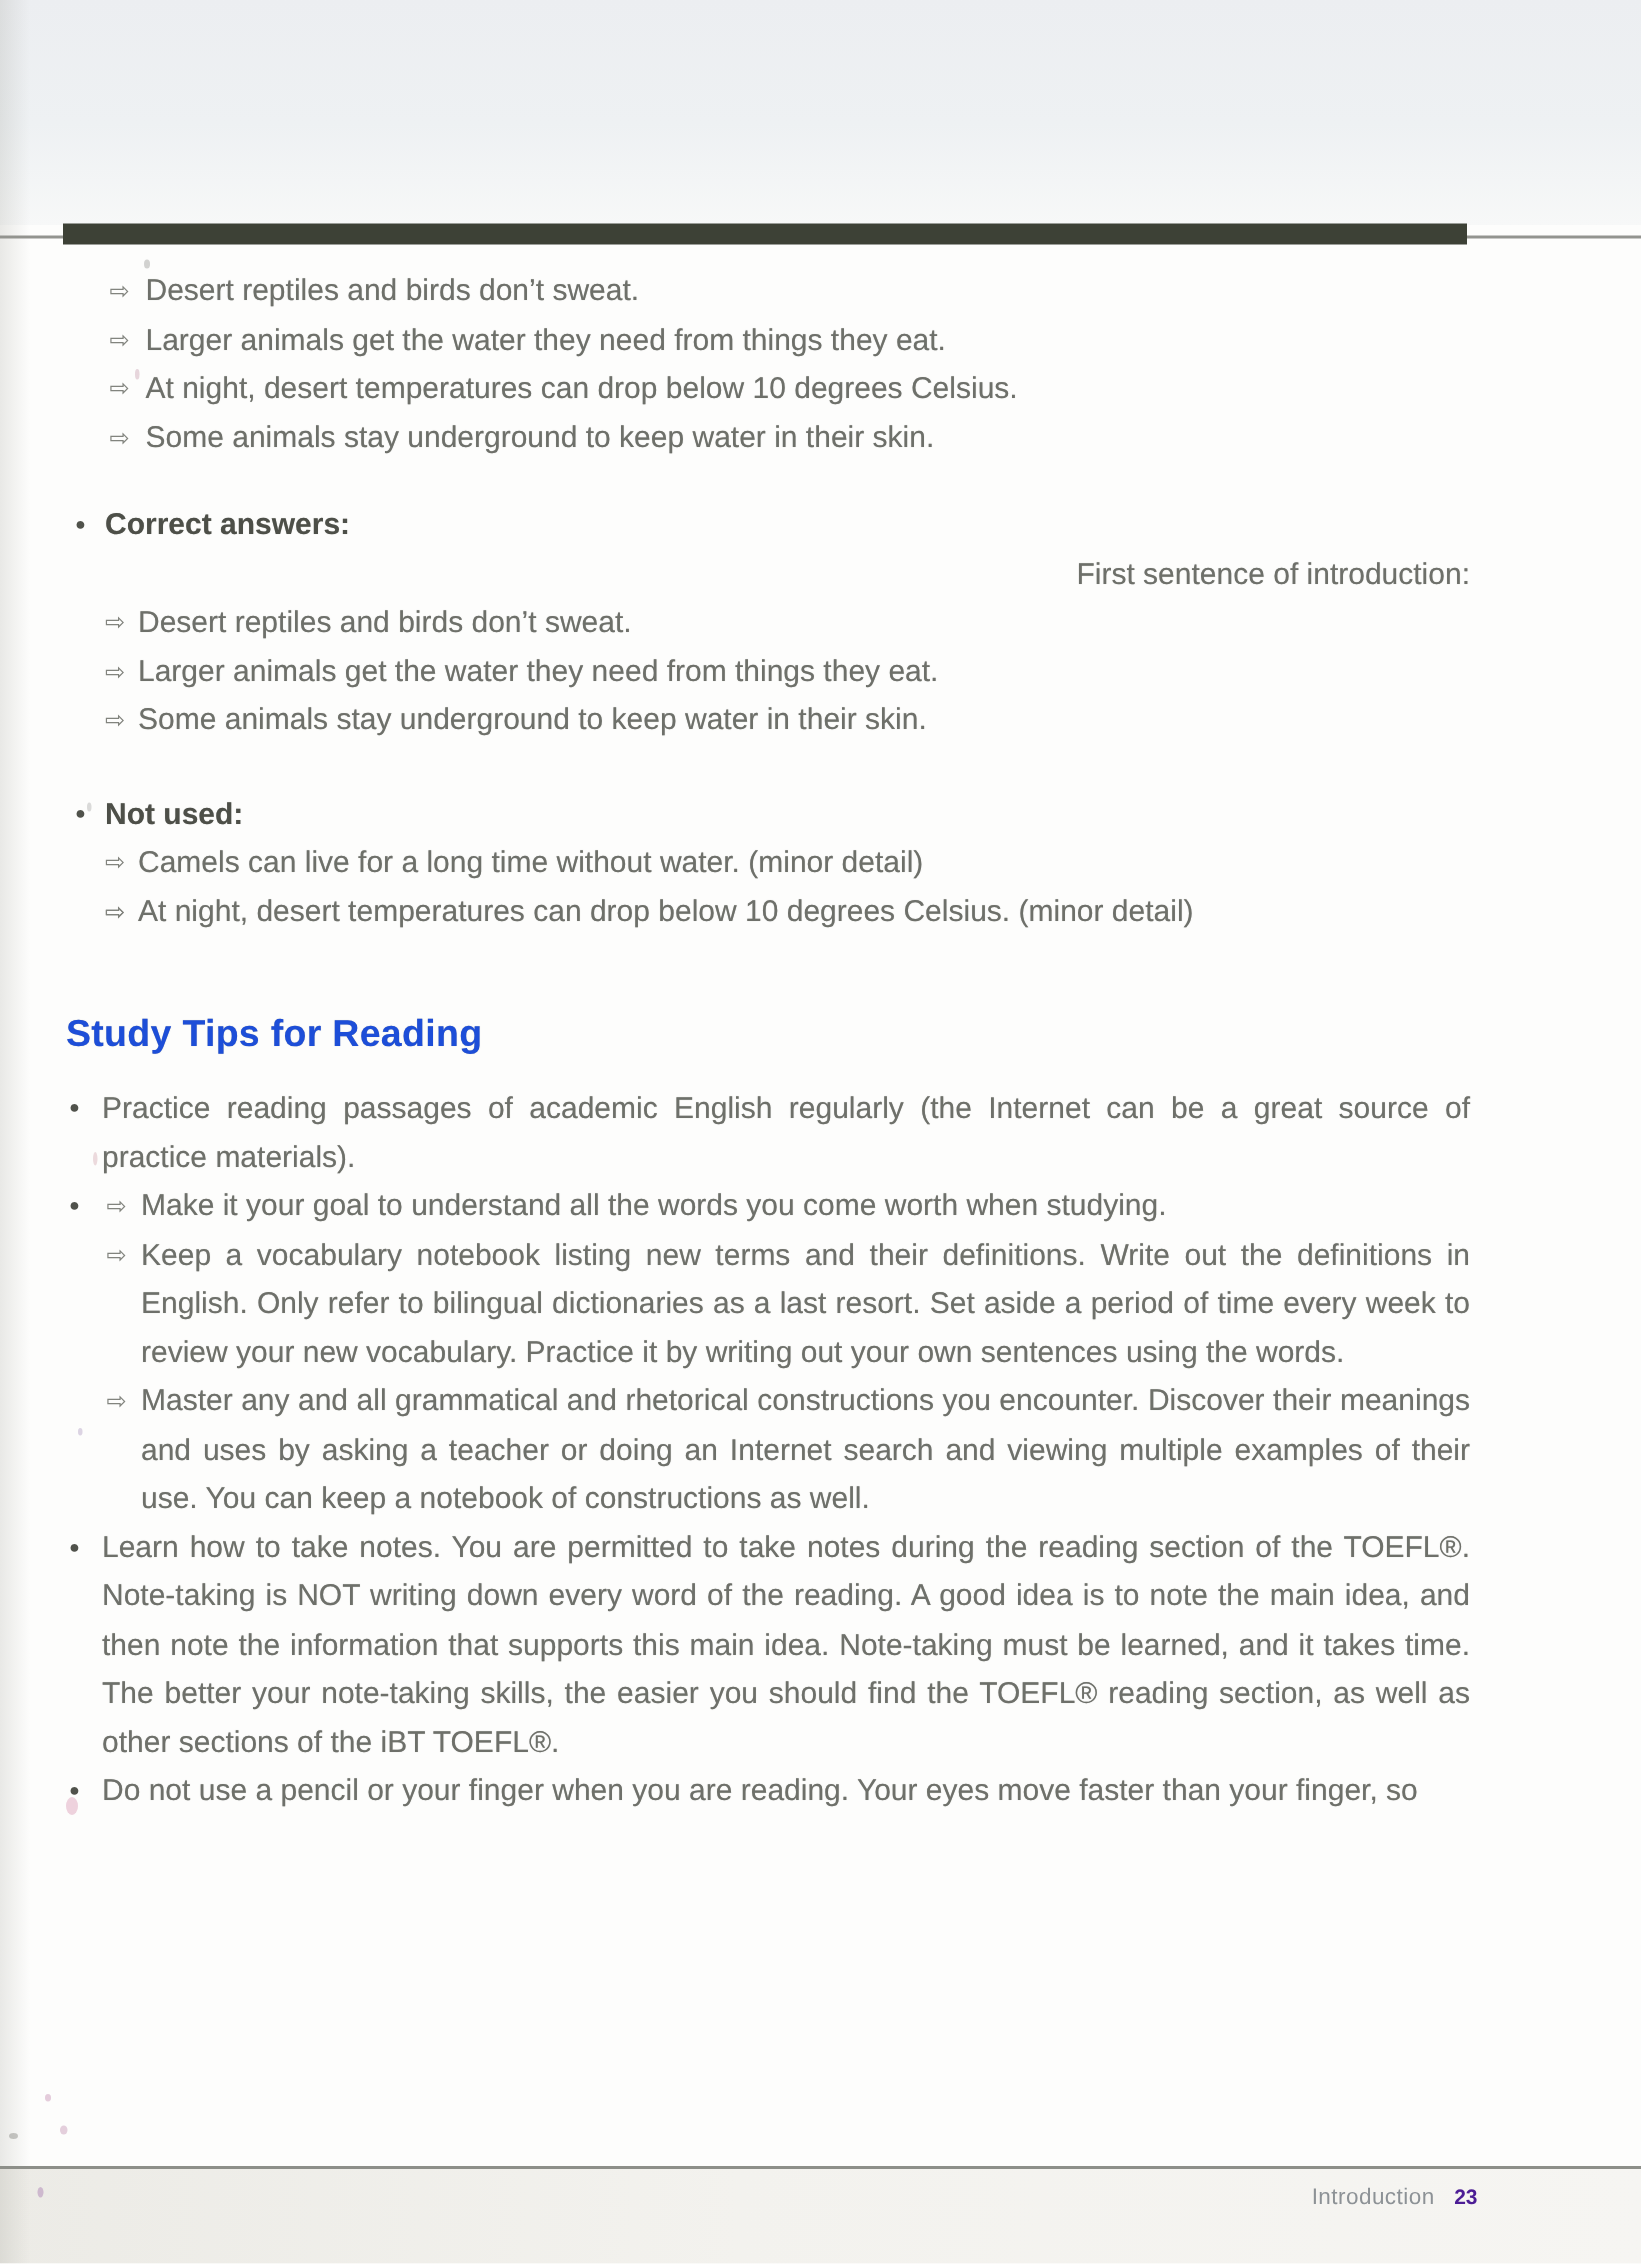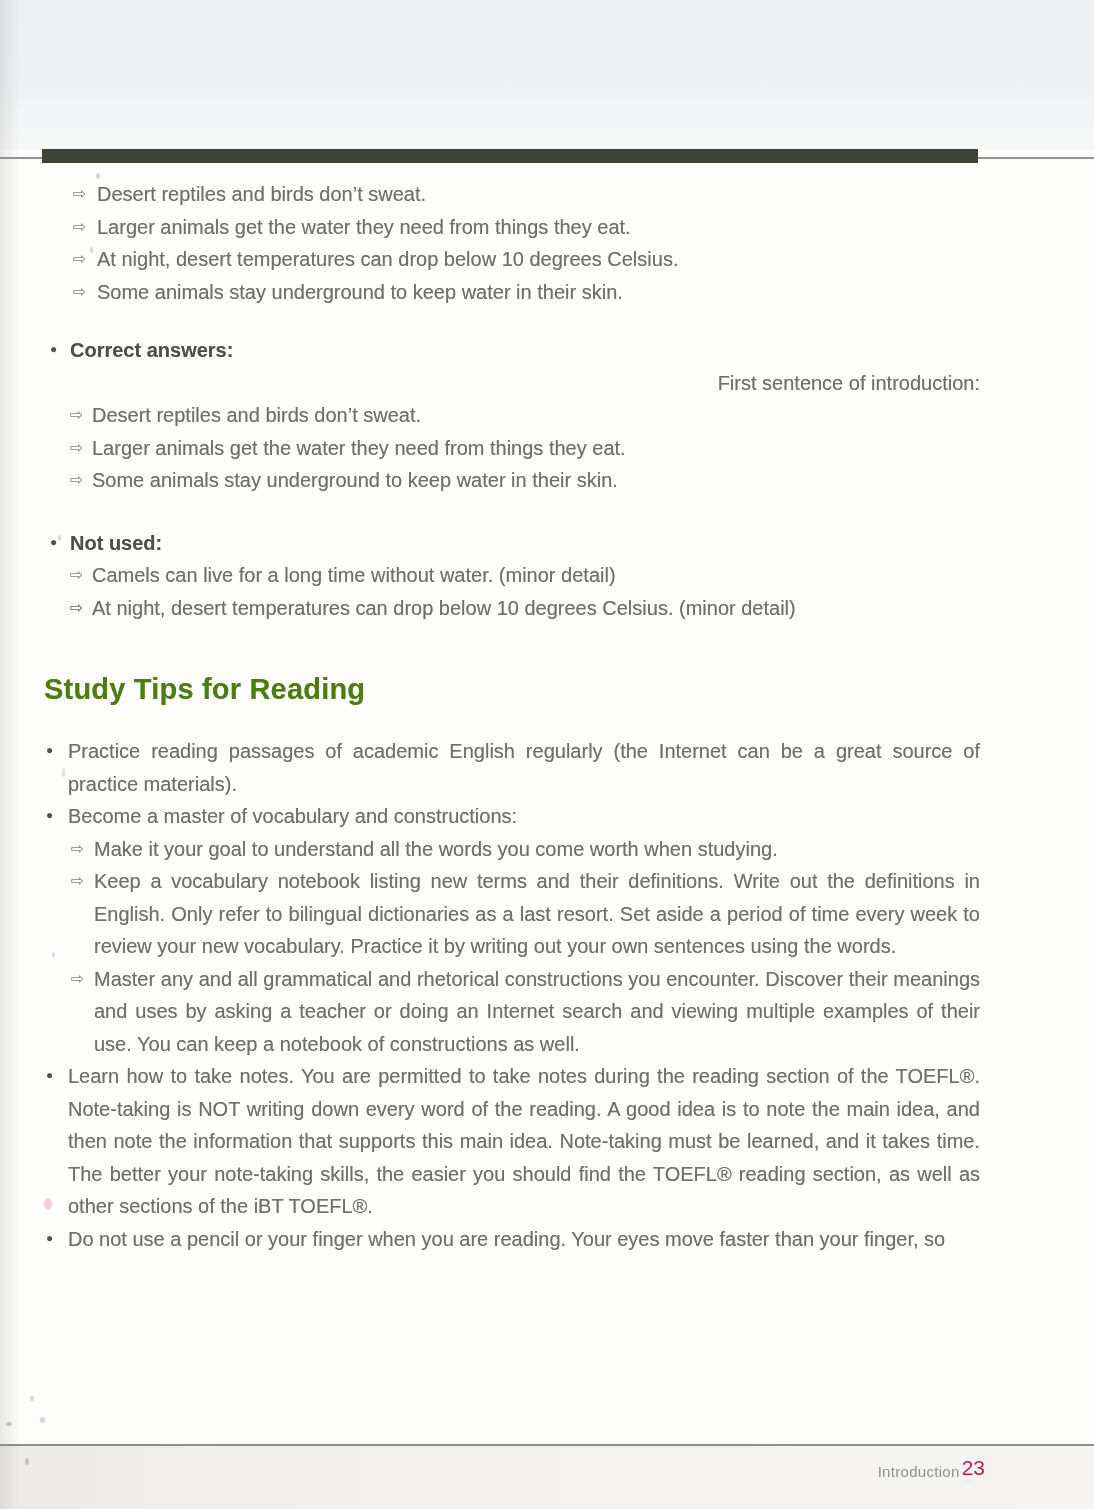--- a/index.html
+++ b/index.html
@@ -28,24 +28,24 @@
     background: linear-gradient(90deg, #ecebe6 0%, #f3f2ee 45%, #f6f5f2 100%);
   }
   
   .header-rule-left  { position: absolute; left: 0;    top: 157px; width: 44px;  height: 2px; background: #93948f; }
   .header-rule-right { position: absolute; left: 978px; top: 157px; width: 116px; height: 2px; background: #93948f; }
   .header-bar { position: absolute; left: 42px; top: 149px; width: 936px; height: 14px; }
   
   .footer-rule { position: absolute; left: 0; top: 1444px; width: 1094px; height: 2px; background: #8d8f89; }
   .footer-text {
     position: absolute; right: 109px; top: 1456px;
-    display: flex; align-items: flex-end; gap: 2px;
+    display: flex; align-items: flex-start; gap: 13px;
   }
   .footer-section { font-size: 15px; color: #8d9296; letter-spacing: 0.3px; }
-  .footer-page { font-size: 21px; font-weight: normal; color: #be185d; }
+  .footer-page { font-size: 14px; font-weight: bold; color: #4c1d95; }
 
   
   .content {
     position: absolute; left: 44px; top: 178px; width: 936px;
     font-size: 20px; line-height: 32.5px;
     text-shadow: 0 0 0.5px rgba(110,112,106,0.55);
   }
   .line, .item { position: relative; }
   .just { text-align: justify; text-align-last: left; }
 
@@ -70,22 +70,22 @@
     position: absolute; top: -1px;
     font-size: 12px; color: #50524b; text-shadow: none;
   }
   .indent-26 { padding-left: 26px; text-align: right; }
 
   .bold-label { font-weight: bold; color: #4d4f48; }
   .section-gap-sm { margin-top: 26px; }
   .section-gap-md { margin-top: 30px; }
 
   h1.study-heading {
-    margin-top: 48px; margin-bottom: 29px;
-    font-size: 29px; line-height: 34px; font-weight: bold; color: #4d7c0f;
+    margin-top: 48px; margin-bottom: 17px;
+    font-size: 25px; line-height: 34px; font-weight: bold; color: #1d4ed8;
     letter-spacing: 0.2px;
   }
 
   
   .artifact { position: absolute; border-radius: 50%; pointer-events: none; }
   .a1 { left: 96px;  top: 173px;  width: 4px; height: 6px; background: rgba(130,130,125,0.35); }
   .a2 { left: 90px;  top: 246px;  width: 3px; height: 7px; background: rgba(190,140,160,0.35); }
   .a3 { left: 44px;  top: 1198px; width: 8px; height: 12px; background: rgba(214,140,170,0.38); }
   .a4 { left: 52px;  top: 952px;  width: 3px; height: 5px; background: rgba(170,150,190,0.4); }
   .a5 { left: 30px;  top: 1396px; width: 4px; height: 5px; background: rgba(190,130,170,0.4); }
@@ -168,21 +168,20 @@
 
   <h1 class="study-heading">Study Tips for Reading</h1>
 
   <div>
     <div class="item tip-item just">
       <span class="dot">●</span>
       <span>Practice reading passages of academic English regularly (the Internet can be a great source of practice materials).</span>
     </div>
     <div class="item tip-item">
       <span class="dot">●</span>
-      <span>Become a master of vocabulary and constructions:</span>
     </div>
     <div class="item arrow-item-sub">
       <span class="arrow">⇨</span>
       <span>Make it your goal to understand all the words you come worth when studying.</span>
     </div>
     <div class="item arrow-item-sub just">
       <span class="arrow">⇨</span>
       <span>Keep a vocabulary notebook listing new terms and their definitions. Write out the definitions in English. Only refer to bilingual dictionaries as a last resort. Set aside a period of time every week to review your new vocabulary. Practice it by writing out your own sentences using the words.</span>
     </div>
     <div class="item arrow-item-sub just">

